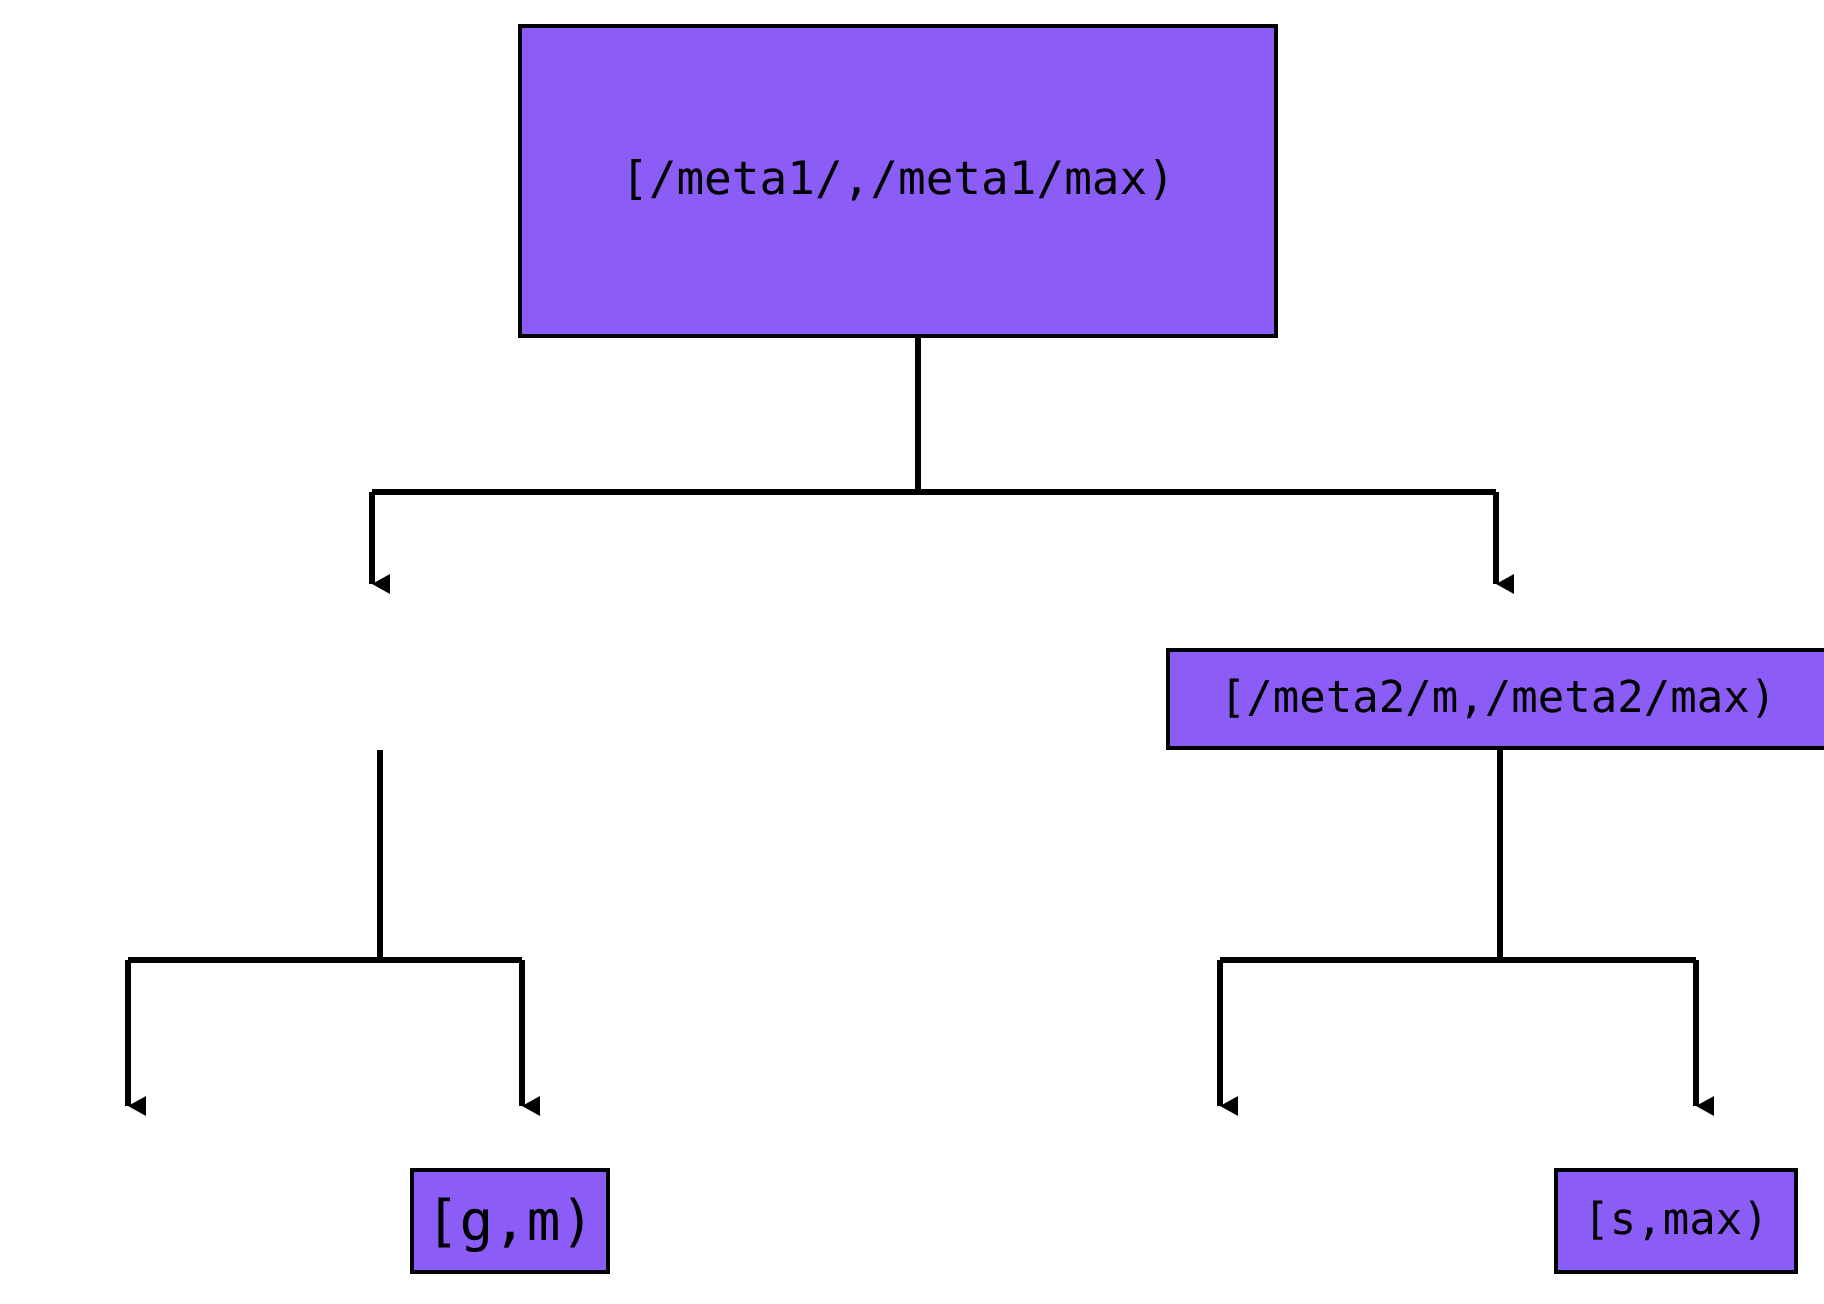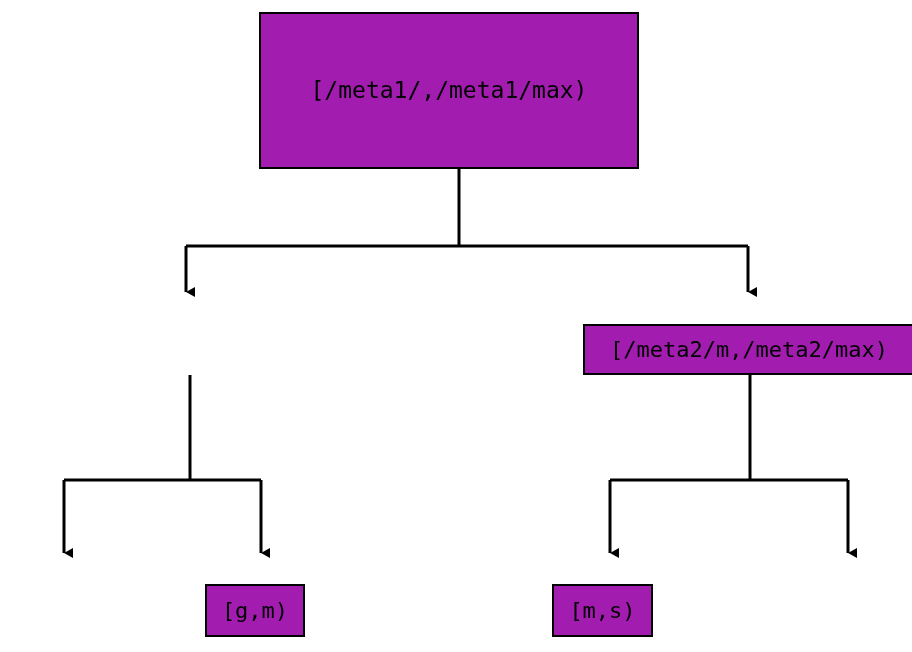--- a/index.html
+++ b/index.html
@@ -25,21 +25,21 @@
     position: absolute;
     left: 0;
     top: 0;
     width: 912px;
     height: 652px;
     pointer-events: none;
   }
   .node {
     position: absolute;
     box-sizing: border-box;
-    background: #a21caf;
+    background: #8b5cf6;
     border: 2px solid #000000;
     display: flex;
     align-items: center;
     justify-content: center;
     color: #000000;
     font-family: "DejaVu Sans Mono", "Liberation Mono", monospace;
     white-space: pre;
     line-height: 1;
   }
   .node-label {
@@ -76,21 +76,21 @@
     top: 584px;
     width: 100px;
     height: 53px;
     font-size: 22px;
   }
   #node-leaf-2 {
     left: 205px;
     top: 584px;
     width: 100px;
     height: 53px;
-    font-size: 22px;
+    font-size: 28px;
   }
   #node-leaf-3 {
     left: 552px;
     top: 584px;
     width: 101px;
     height: 53px;
     font-size: 22px;
   }
   #node-leaf-4 {
     left: 777px;
@@ -144,18 +144,18 @@
 
   <div class="node" id="node-right-mid">
     <span class="node-label">[/meta2/m,/meta2/max)</span>
   </div>
 
 
   <div class="node" id="node-leaf-2">
     <span class="node-label">[g,m)</span>
   </div>
 
-  <div class="node" id="node-leaf-3">
-    <span class="node-label">[m,s)</span>
+
+  <div class="node" id="node-leaf-4">
+    <span class="node-label">[s,max)</span>
   </div>
-
 
 </div>
 
 </body></html>

